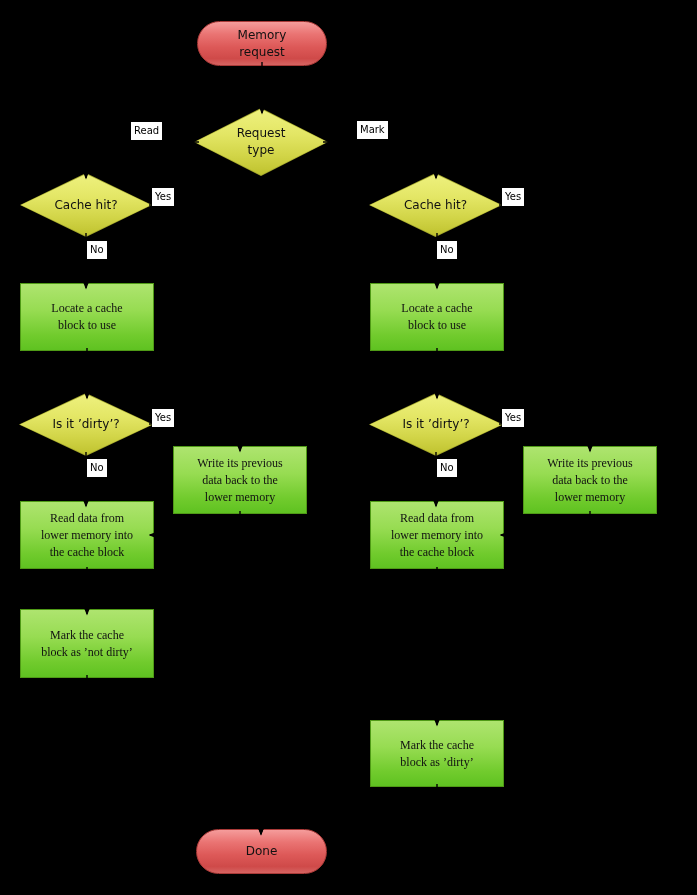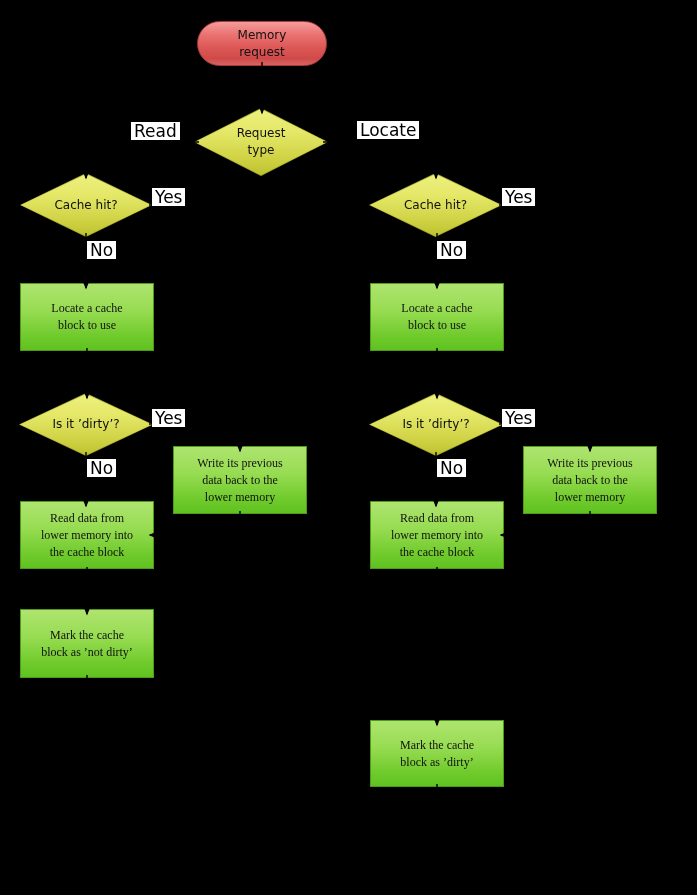--- a/index.html
+++ b/index.html
@@ -36,34 +36,37 @@
   .dfill{
     inset:1px;
     background:linear-gradient(180deg,#eef17e 0%,#e3e665 38%,#d2d548 70%,#bfc22e 100%);
   }
   .dlabel{
     position:absolute;inset:0;display:flex;align-items:center;justify-content:center;
     text-align:center;z-index:3;
   }
   .chip{
     position:absolute;background:#ffffff;color:#000;
-    font-size:17px;line-height:16px;padding:1px 3px;z-index:6;
+    font-size:10px;line-height:16px;padding:1px 3px;z-index:6;
   }
   .wires{position:absolute;left:0;top:0;z-index:4;pointer-events:none;}
 </style>
 </head>
 <body>
 
 <div id="canvas">
 
   <div class="node stadium" style="left:197px;top:21px;width:130px;height:45px;">
     <span class="nlabel">Memory
 request</span>
   </div>
 
+  <div class="node stadium" style="left:196px;top:829px;width:131px;height:45px;">
+    <span class="nlabel">Done</span>
+  </div>
 
   <div class="diamond" style="left:194px;top:108px;width:134px;height:68px;">
     <div class="dshape"></div>
     <div class="dfill"></div>
     <div class="dlabel">
         <span class="nlabel">Request
 type</span>
       </div>
   </div>
 
@@ -170,21 +173,21 @@
       <path d="M499,424 H590 V451" marker-end="url(#arrow)"></path>
       <path d="M436,452 V506" marker-end="url(#arrow)"></path>
       <path d="M590,511 V535 H501" marker-end="url(#arrow)"></path>
       <path d="M437,567 V614" marker-end="url(#arrow)"></path>
       <path d="M437,675 V725" marker-end="url(#arrow)"></path>
       <path d="M437,784 V808 H261 V834" marker-end="url(#arrow)"></path>
     </g>
   </svg>
 
   <span class="chip" style="left:131px;top:122px;">Read</span>
-  <span class="chip" style="left:357px;top:121px;">Locate</span>
+  <span class="chip" style="left:357px;top:121px;">Mark</span>
   <span class="chip" style="left:152px;top:188px;">Yes</span>
   <span class="chip" style="left:87px;top:241px;">No</span>
   <span class="chip" style="left:152px;top:409px;">Yes</span>
   <span class="chip" style="left:87px;top:459px;">No</span>
   <span class="chip" style="left:502px;top:188px;">Yes</span>
   <span class="chip" style="left:437px;top:241px;">No</span>
   <span class="chip" style="left:502px;top:409px;">Yes</span>
   <span class="chip" style="left:437px;top:459px;">No</span>
 
 </div>

